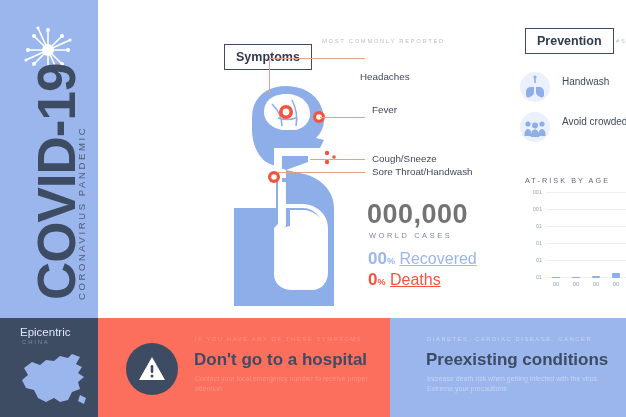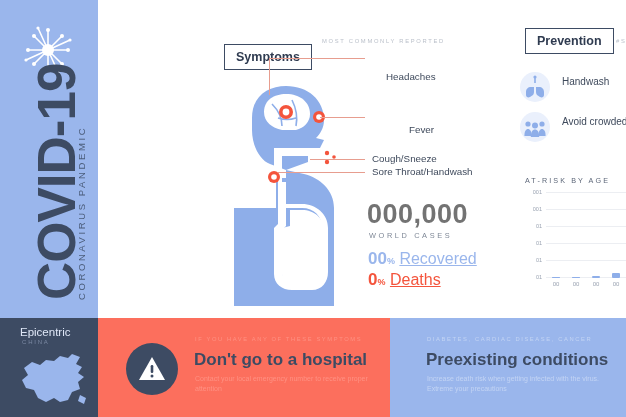--- a/index.html
+++ b/index.html
@@ -186,22 +186,22 @@
         <circle cx="111" cy="84" r="2.2"></circle>
       </g>
     </svg>
 
     <div class="vleader" style="left:171px;top:58px;height:37px;"></div>
     <div class="leader" style="left:171px;top:58px;width:96px;"></div>
     <div class="leader" style="left:222px;top:117px;width:45px;"></div>
     <div class="leader" style="left:212px;top:159px;width:55px;"></div>
     <div class="leader" style="left:180px;top:172px;width:87px;"></div>
 
-    <div class="sym-label" style="left:288px;top:71px;">Headaches</div>
-    <div class="sym-label" style="left:274px;top:124px;margin-left:37px;">Fever</div>
+    <div class="sym-label" style="left:262px;top:71px;">Headaches</div>
+    <div class="sym-label" style="left:274px;top:104px;">Fever</div>
     <div class="sym-label" style="left:274px;top:153px;">Cough/Sneeze</div>
     <div class="sym-label" style="left:274px;top:166px;">Sore Throat/Handwash</div>
 
     <div id="bignum">000,000</div>
     <div id="worldcases">WORLD CASES</div>
 
     <div class="statline" id="rec-line">
       <span class="statnum rec">00</span><span class="statpct rec">%</span>
       <span class="statword rec">Recovered</span>
     </div>

